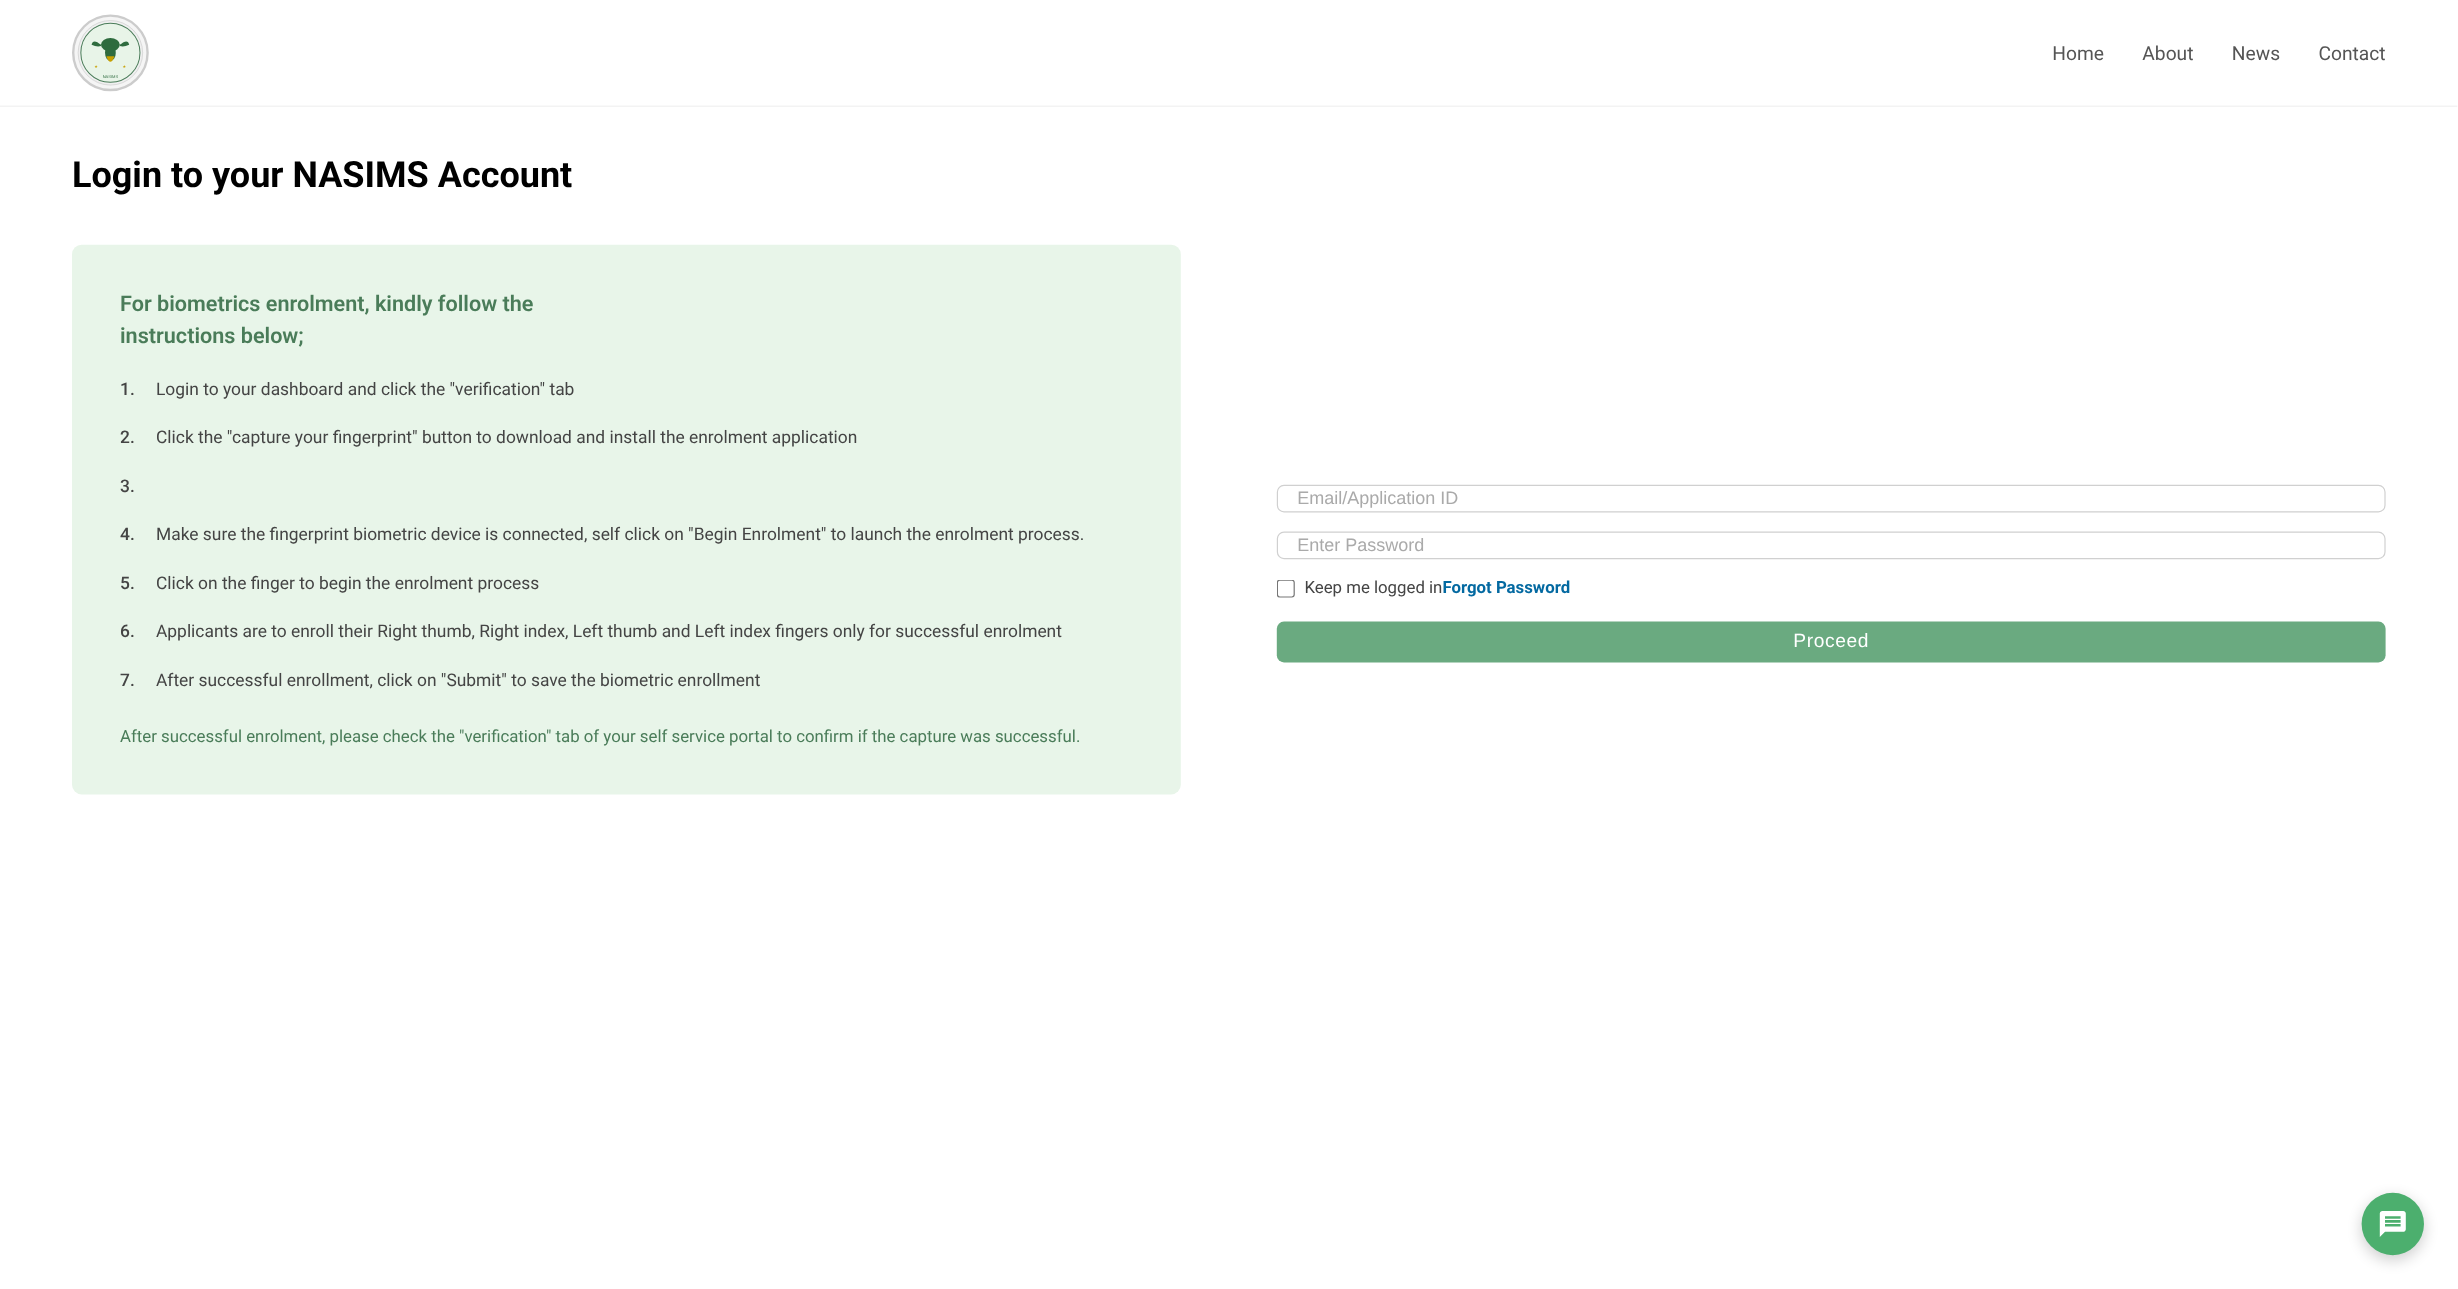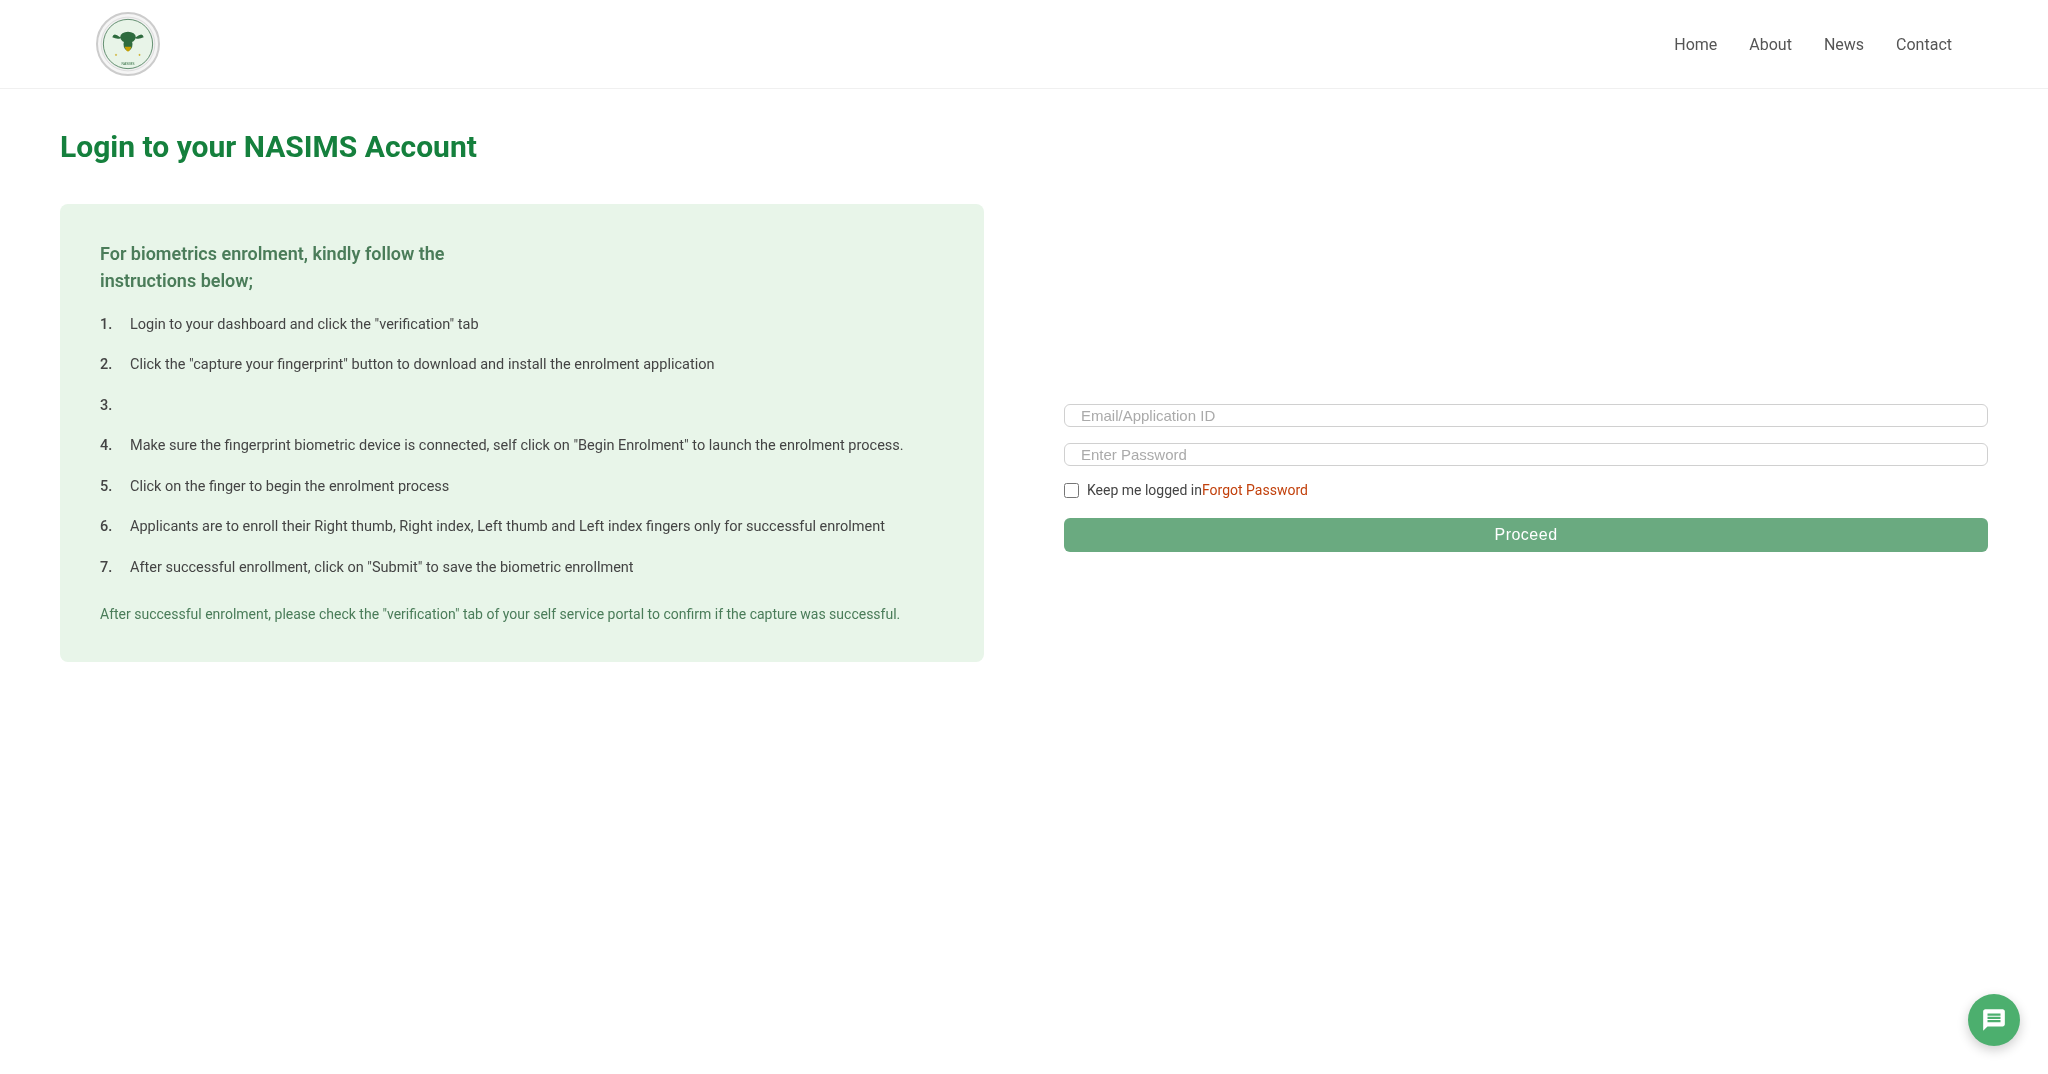--- a/index.html
+++ b/index.html
@@ -13,21 +13,21 @@
       background-color: #ffffff;
       color: #333;
       min-height: 100vh;
     }
 
     
     header {
       display: flex;
       align-items: center;
       justify-content: space-between;
-      padding: 12px 96px;
+      padding: 12px 60px;
       border-bottom: 1px solid #f0f0f0;
     }
 
     .logo-area {
       display: flex;
       align-items: center;
     }
 
     .logo-circle {
       width: 64px;
@@ -59,21 +59,21 @@
     }
 
     
     main {
       padding: 40px 60px;
     }
 
     .page-title {
       font-size: 30px;
       font-weight: 700;
-      color: #15803d;
+      color: #000000;
       margin-bottom: 40px;
     }
 
     .content-grid {
       display: grid;
       grid-template-columns: 1fr 1fr;
       gap: 80px;
       align-items: start;
     }
 
@@ -160,24 +160,24 @@
     }
 
     .keep-logged-label input[type="checkbox"] {
       width: 15px;
       height: 15px;
       cursor: pointer;
       accent-color: #6aaa80;
     }
 
     .forgot-password {
-      color: #c2410c;
+      color: #0369a1;
       font-size: 14px;
       text-decoration: none;
-      font-weight: 400;
+      font-weight: 700;
     }
 
     .proceed-btn {
       width: 100%;
       padding: 8px;
       background-color: #6aaa80;
       color: #ffffff;
       border: none;
       border-radius: 6px;
       font-size: 16px;

